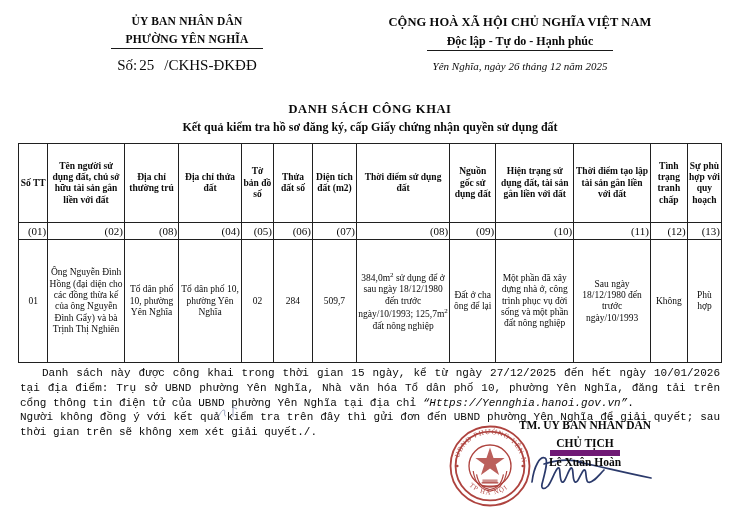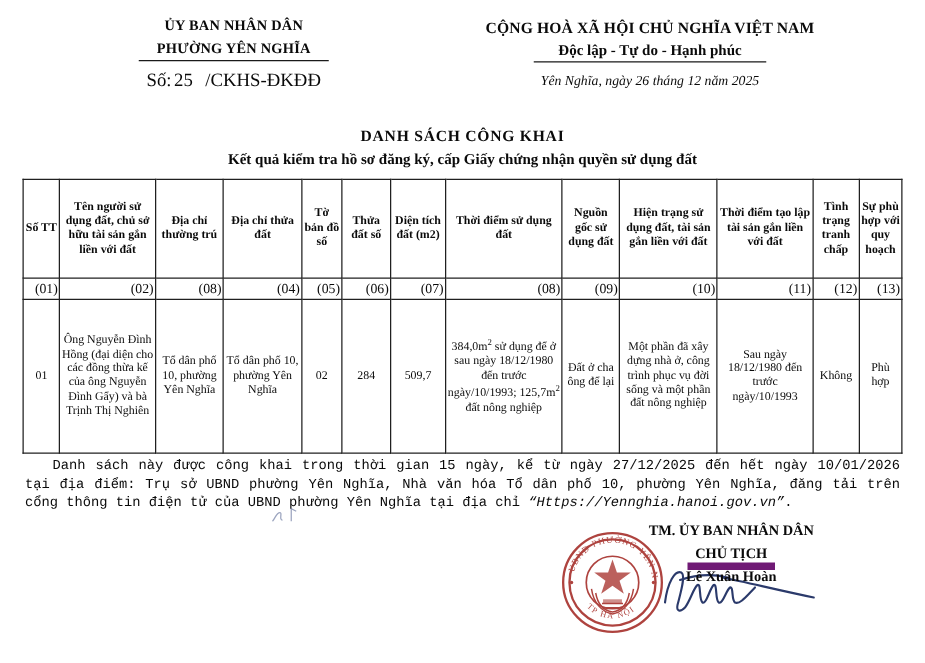--- a/index.html
+++ b/index.html
@@ -303,20 +303,21 @@
           <td class="cell">Sau ngày 18/12/1980 đến trước ngày/10/1993</td>
           <td class="cell">Không</td>
           <td class="cell">Phù hợp</td>
         </tr>
       </tbody>
     </table>
   </div>
 
   <div class="notes">
     <p class="indent"><span>Danh sách này được công khai trong thời gian 15 ngày, kể từ ngày 27/12/2025 đến hết ngày 10/01/2026 tại địa điểm: Trụ sở UBND phường Yên Nghĩa, Nhà văn hóa Tổ dân phố 10, phường Yên Nghĩa, đăng tải trên cổng thông tin điện tử của UBND phường Yên Nghĩa tại địa chỉ</span> <span class="url">“Https://Yennghia.hanoi.gov.vn”</span><span>.</span></p>
+    <p>Người không đồng ý với kết quả kiểm tra trên đây thì gửi đơn đến UBND phường Yên Nghĩa để giải quyết; sau thời gian trên sẽ không xem xét giải quyết./.</p>
   </div>
 
   <svg class="stray-mark" viewBox="0 0 26 16">
     <path d="M3,13 C5,11 6,6 9,6 C11,6 8,12 11,12" fill="none" stroke="#4a5a8a" stroke-width="1"></path>
     <path d="M18,13 L18,3 L22,5" fill="none" stroke="#4a5a8a" stroke-width="1"></path>
   </svg>
 
   <div class="sig-area">
 
     <svg class="seal" viewBox="0 0 100 100">

